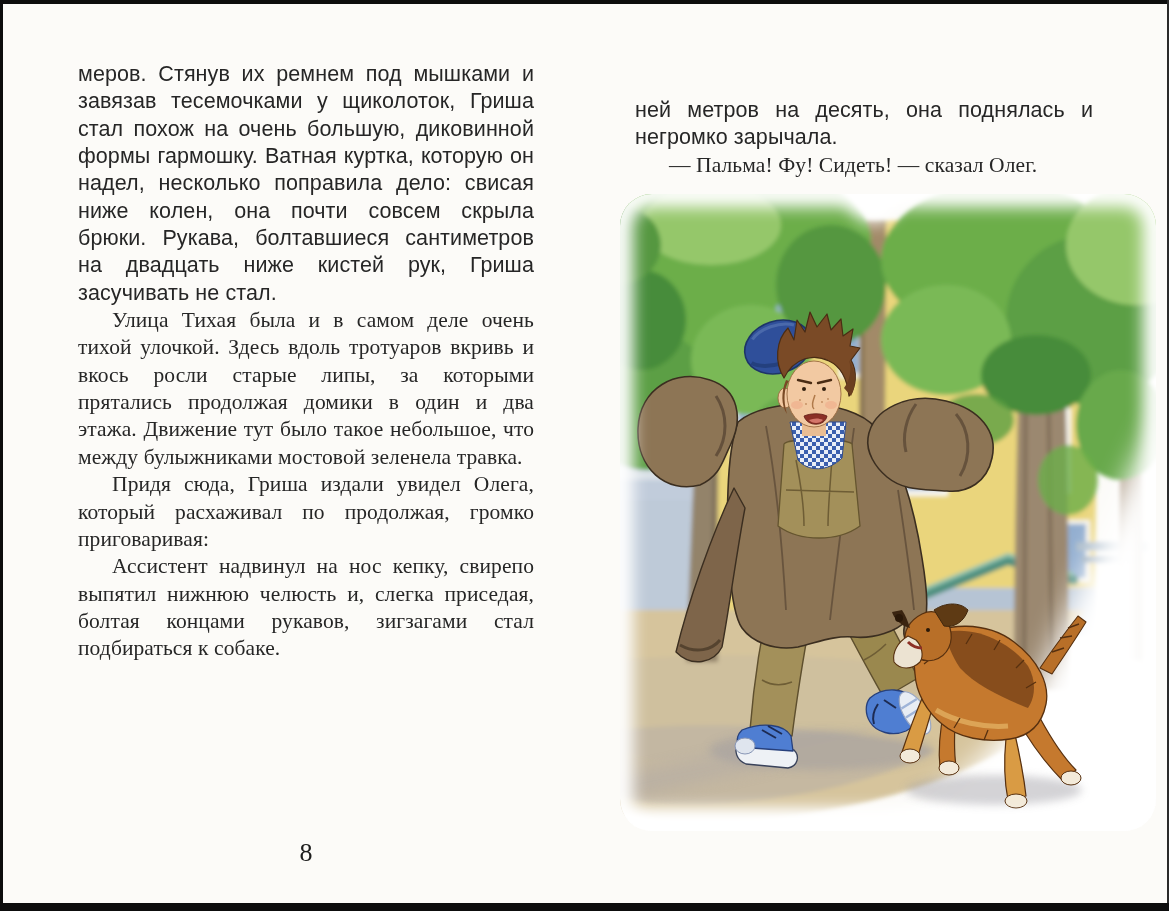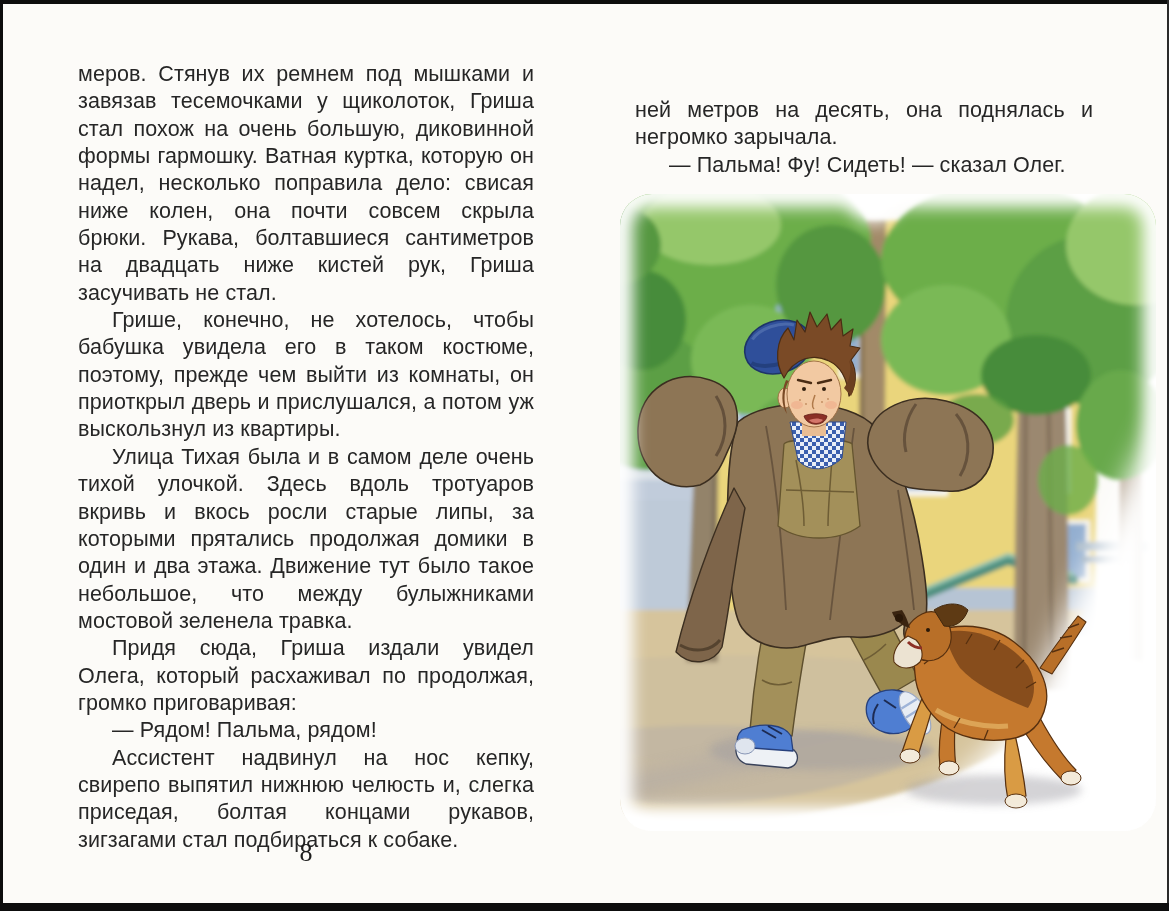--- a/index.html
+++ b/index.html
@@ -18,45 +18,43 @@
     position:absolute;
     color:#262626;
     font-size:21.5px;
     line-height:27.35px;
     text-align:justify;
     letter-spacing:0.1px;
   }
   #left-col{left:78px;top:61px;width:456px;}
   #right-col{left:635px;top:61px;width:458px;margin-top:36px;}
   .text-col p{margin:0;padding:0;}
-  .text-col p.indent{text-indent:34px;}
+  .text-col p.indent{text-indent:34px;font-family:Liberation Serif, serif;}
 
   #page-num{
     position:absolute;left:78px;top:838px;width:456px;
     text-align:center;
     font-family:"Liberation Serif", serif;
     font-size:26px;color:#1d1d1d;
   }
 
   #illo{position:absolute;left:616px;top:190px;width:544px;height:645px;}
 </style>
 </head>
 <body>
 
 <div class="frame-bar" id="frame-top"></div>
 <div class="frame-bar" id="frame-left"></div>
 <div class="frame-bar" id="frame-right"></div>
 <div class="frame-bar" id="frame-bottom"></div>
 
 <div id="left-col" class="text-col">
   <p>меров. Стянув их ремнем под мышками и завязав тесемочками у щиколоток, Гриша стал похож на очень большую, диковинной формы гармошку. Ватная куртка, которую он надел, несколько поправила дело: свисая ниже колен, она почти совсем скрыла брюки. Рукава, болтавшиеся сантиметров на двадцать ниже кистей рук, Гриша засучивать не стал.</p>
-  <p class="indent">Грише, конечно, не хотелось, чтобы бабушка увидела его в таком костюме, поэтому, прежде чем выйти из комнаты, он приоткрыл дверь и прислушался, а потом уж выскользнул из квартиры.</p>
   <p class="indent">Улица Тихая была и в самом деле очень тихой улочкой. Здесь вдоль тротуаров вкривь и вкось росли старые липы, за которыми прятались продолжая домики в один и два этажа. Движение тут было такое небольшое, что между булыжниками мостовой зеленела травка.</p>
   <p class="indent">Придя сюда, Гриша издали увидел Олега, который расхаживал по продолжая, громко приговаривая:</p>
-  <p class="indent">— Рядом! Пальма, рядом!</p>
   <p class="indent">Ассистент надвинул на нос кепку, свирепо выпятил нижнюю челюсть и, слегка приседая, болтая концами рукавов, зигзагами стал подбираться к собаке.</p>
 
 </div>
 
 <div id="page-num">8</div>
 
 <div id="right-col" class="text-col">
   <p>ней метров на десять, она поднялась и негромко зарычала.</p>
   <p class="indent">— Пальма! Фу! Сидеть! — сказал Олег.</p>
 </div>

